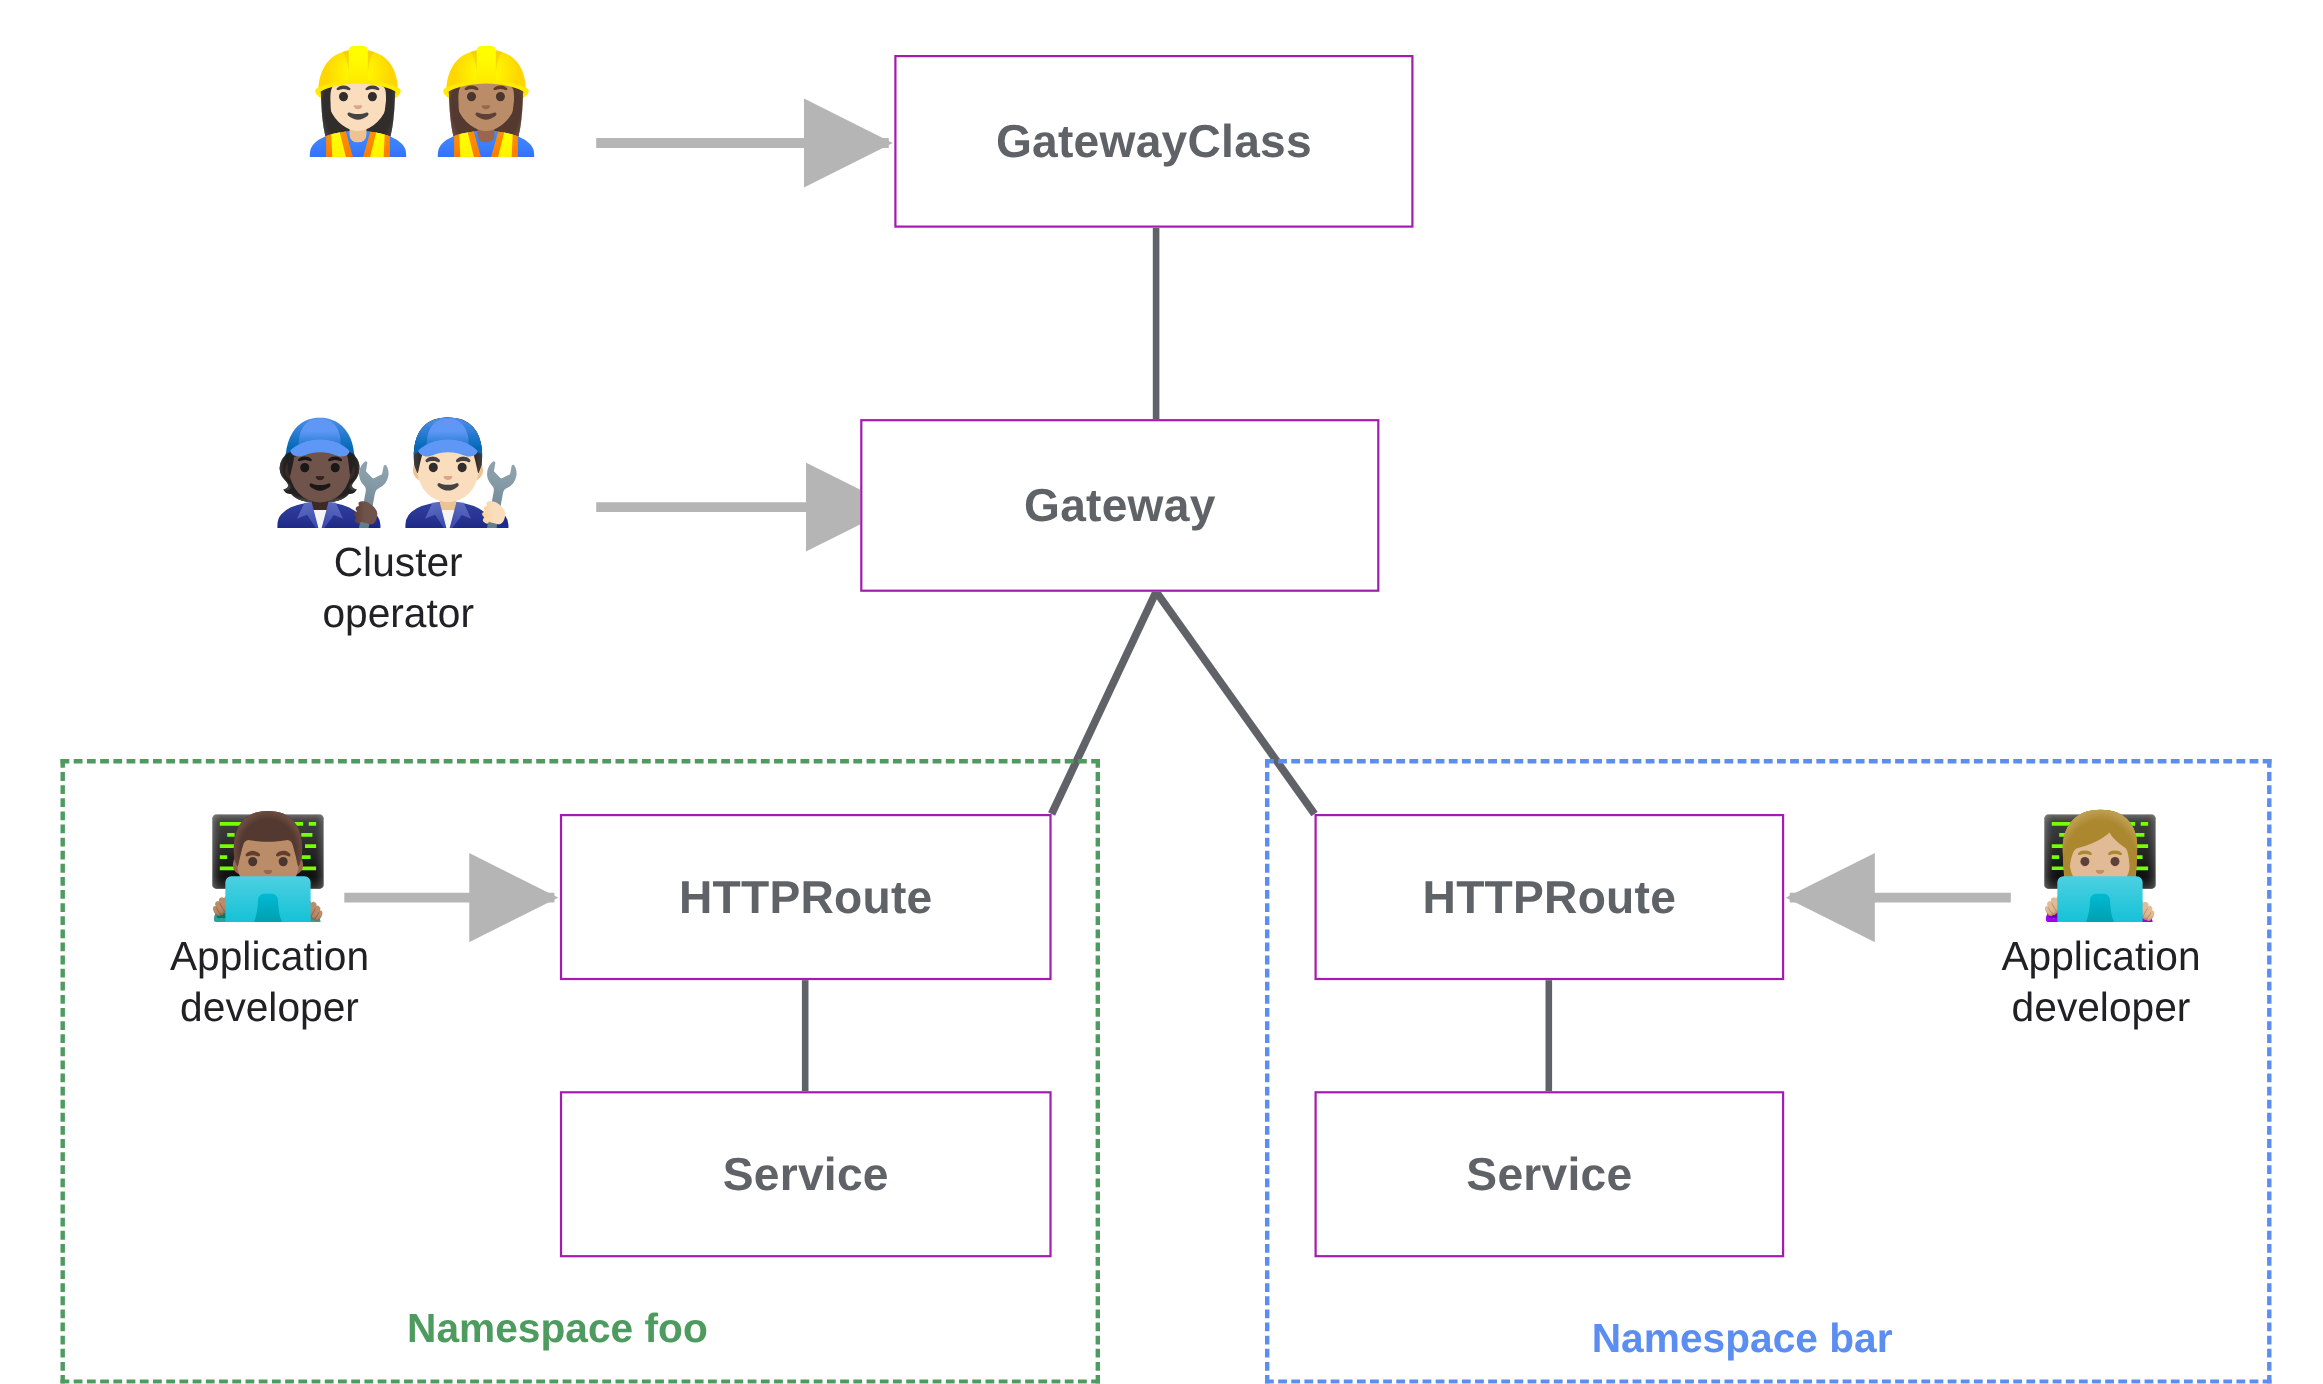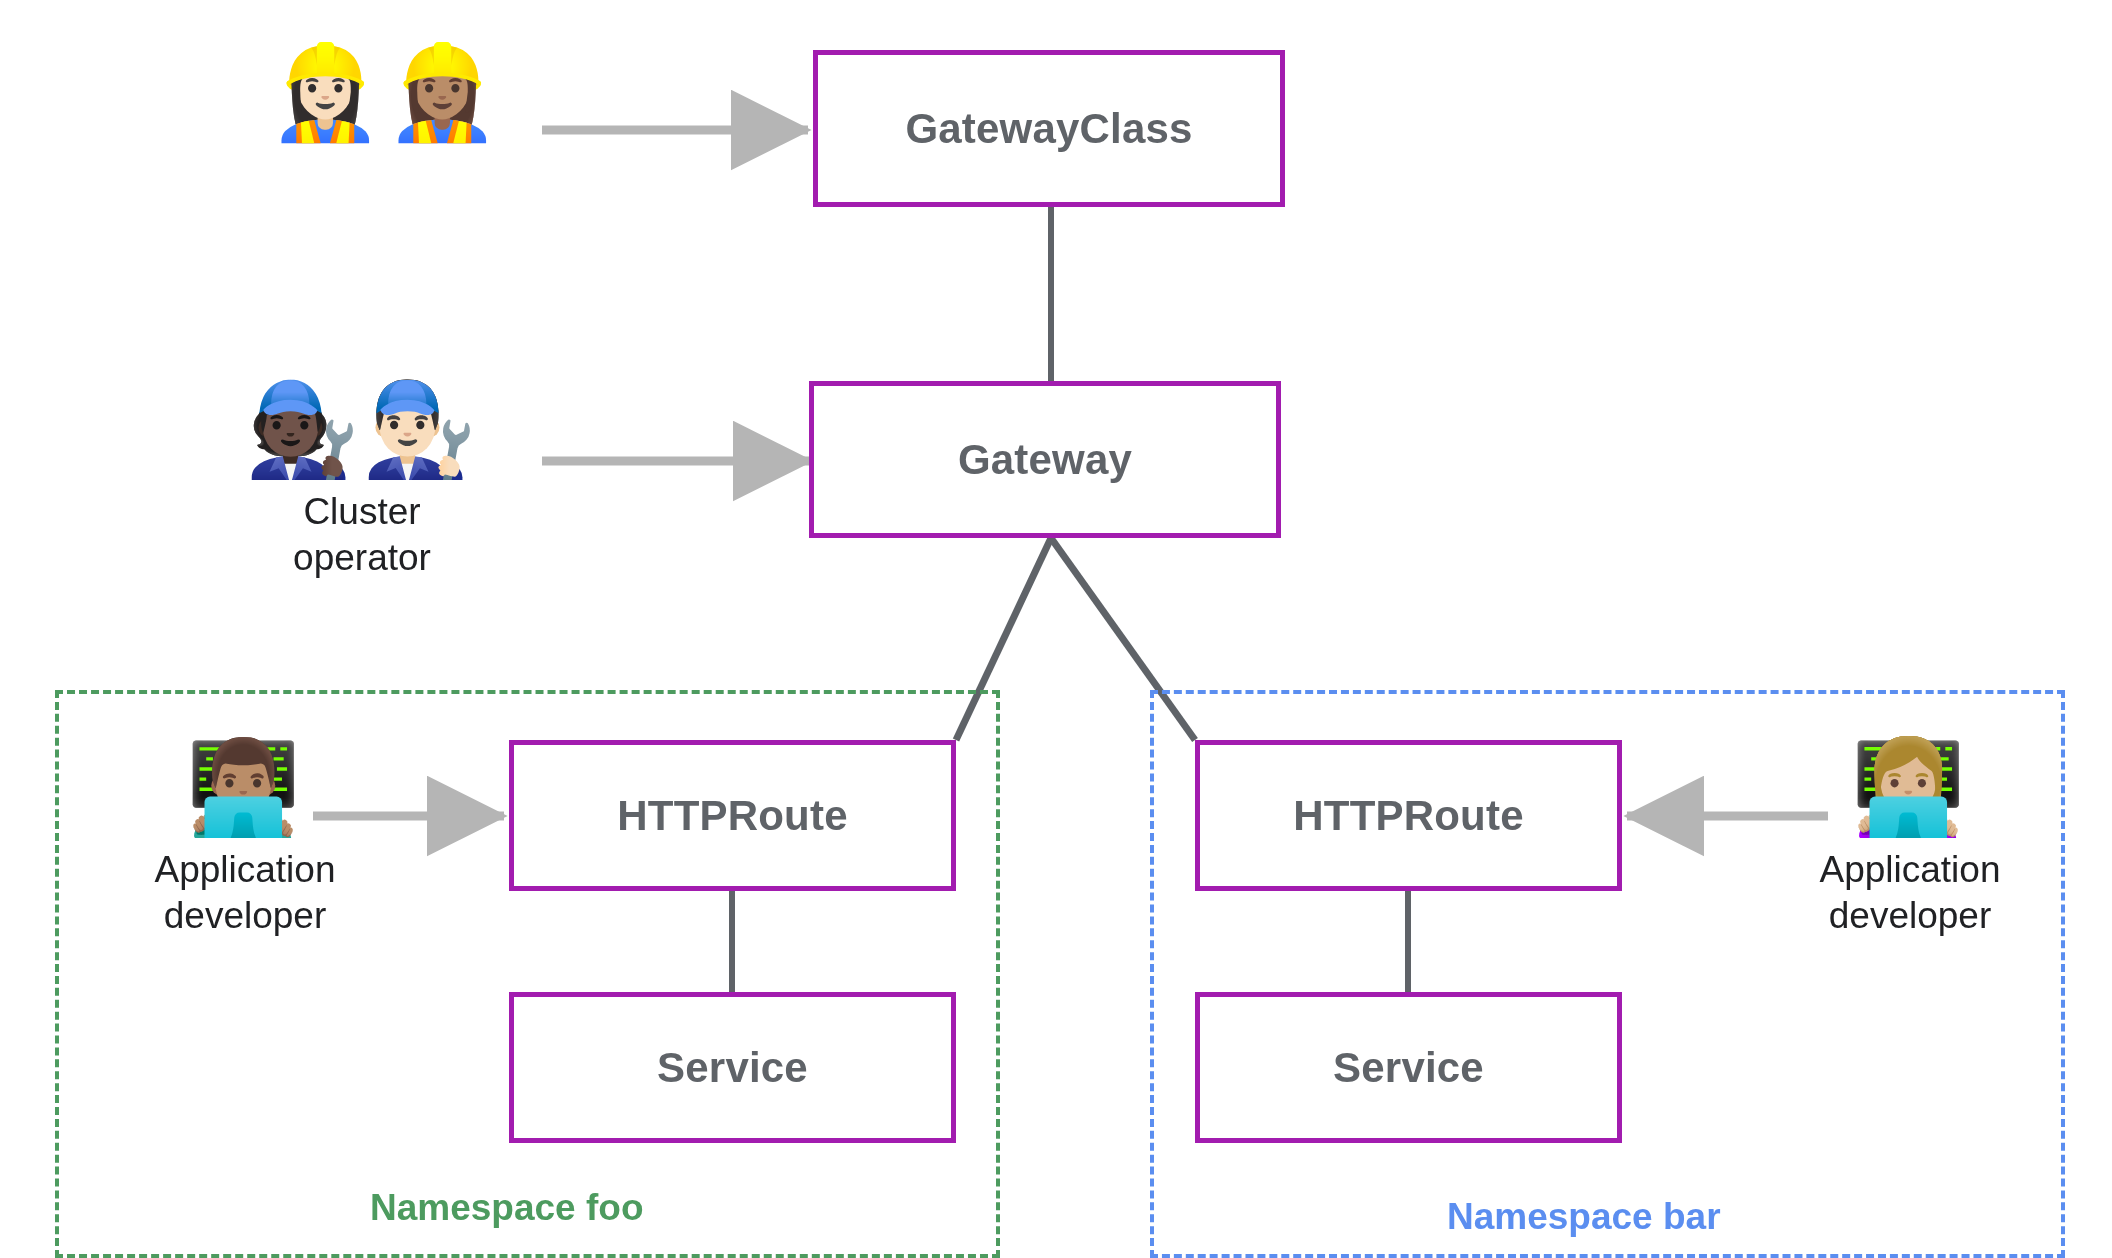--- a/index.html
+++ b/index.html
@@ -24,36 +24,36 @@
     top: 0;
     width: 2112px;
     height: 1258px;
     pointer-events: none;
   }
 
   
   .res-box {
     position: absolute;
     box-sizing: border-box;
-    border: 5px solid #a21caf;
+    border: 2px solid #a21caf;
     background: #ffffff;
     display: flex;
     align-items: center;
     justify-content: center;
   }
   .res-box .res-label {
     font-size: 42px;
     font-weight: bold;
     color: #5f6368;
     letter-spacing: 0.2px;
     white-space: nowrap;
   }
 
   #box-gatewayclass { left: 813px;  top: 50px;   width: 472px; height: 157px; }
-  #box-gateway      { left: 809px;  top: 381px;  width: 472px; height: 157px; }
+  #box-gateway      { left: 782px;  top: 381px;  width: 472px; height: 157px; }
   #box-httproute-foo{ left: 509px;  top: 740px;  width: 447px; height: 151px; }
   #box-service-foo  { left: 509px;  top: 992px;  width: 447px; height: 151px; }
   #box-httproute-bar{ left: 1195px; top: 740px;  width: 427px; height: 151px; }
   #box-service-bar  { left: 1195px; top: 992px;  width: 427px; height: 151px; }
 
   
   .namespace-box {
     position: absolute;
     box-sizing: border-box;
     border-width: 4px;

